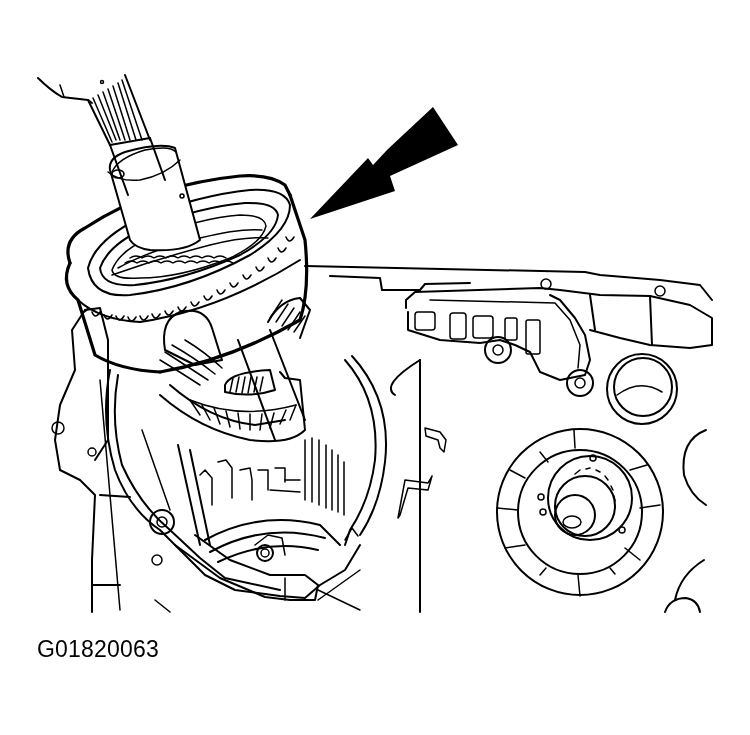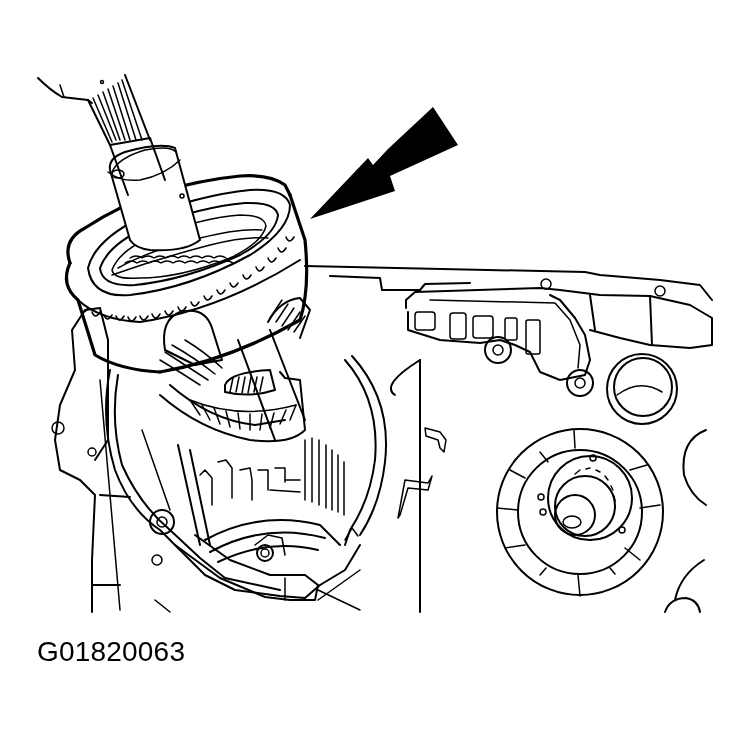--- a/index.html
+++ b/index.html
@@ -5,21 +5,21 @@
   html, body { margin: 0; padding: 0; background: #ffffff; }
   body { width: 750px; height: 735px; position: relative; overflow: hidden; }
   #figure { position: absolute; left: 0; top: 0; width: 750px; height: 735px; }
   #figure svg { display: block; }
   .ln { fill: none; stroke: #000; stroke-width: 2; stroke-linejoin: round; stroke-linecap: round; }
   .thin { fill: none; stroke: #000; stroke-width: 1.5; stroke-linejoin: round; stroke-linecap: round; }
   .thick { fill: none; stroke: #000; stroke-width: 3.2; stroke-linejoin: round; stroke-linecap: round; }
   .fillw { fill: #fff; stroke: #000; stroke-width: 2; stroke-linejoin: round; }
   #caption {
     position: absolute; left: 37px; top: 638px;
-    font-family: "Liberation Sans", sans-serif; font-size: 28px; color: #000;
+    font-family: "Liberation Sans", sans-serif; font-size: 23px; color: #000;
     letter-spacing: 0.2px; line-height: 1;
   }
 </style>
 </head>
 <body>
 
 <div id="figure">
 <svg width="750" height="735" viewBox="0 0 750 735" xmlns="http://www.w3.org/2000/svg">
 
   <g>

